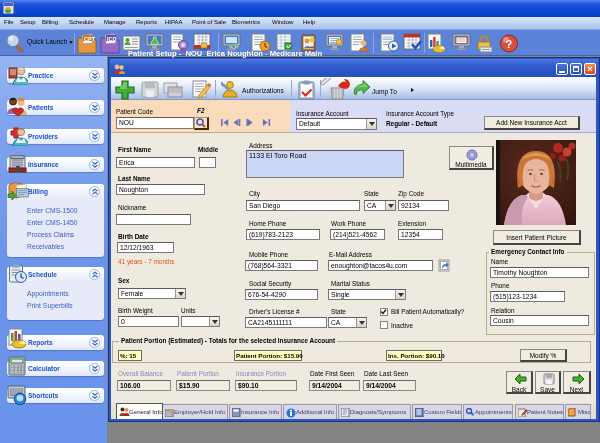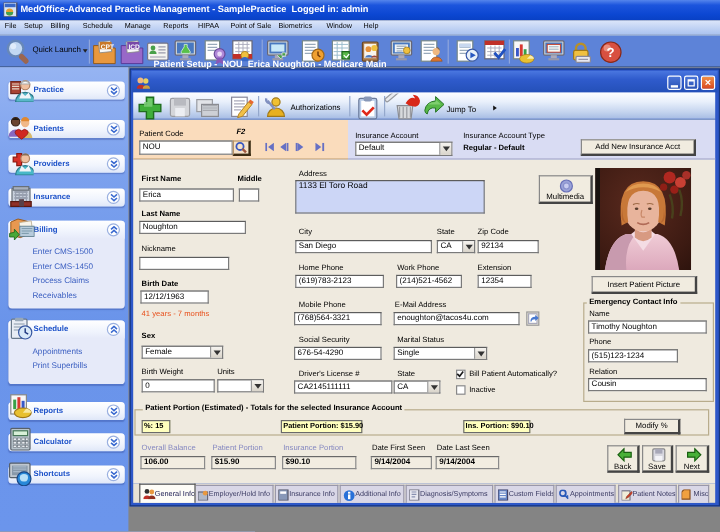--- a/index.html
+++ b/index.html
@@ -30,21 +30,20 @@
 
   <div class="a" id="titlebar" style="left:0;top:0;width:600px;height:17px;background:linear-gradient(180deg,#5585ec 0%,#1c55dd 25%,#0c47d2 70%,#0840c4 100%);"></div>
   <div class="a" style="left:3px;top:2px;width:12px;height:12px;">
     <svg width="12" height="12">
       <rect x="0" y="0" width="11" height="12" fill="#d8e4f4" stroke="#445" stroke-width="1"></rect>
       <rect x="1" y="1" width="9" height="3" fill="#3868c8"></rect>
       <circle cx="5" cy="8" r="3" fill="#e8a030"></circle>
       <path d="M2 8 a3 3 0 0 0 6 0z" fill="#40a050"></path>
     </svg>
   </div>
-  <div class="a" style="left:17px;top:3px;font-size:7.7px;font-weight:bold;color:#fff;">MedOffice-Advanced Practice Management - SamplePractice&nbsp;&nbsp;Logged in: admin</div>
 
   <div class="a" id="menubar" style="left:0;top:17px;width:600px;height:13px;background:linear-gradient(180deg,#dce6fa,#a9c2ee);border-bottom:1px solid #8ba6d8;"></div>
   <div class="a" style="left:0;top:19px;width:600px;height:10px;font-size:6px;color:#000;">
     <span class="a" style="left:4px;">File</span>
     <span class="a" style="left:20px;">Setup</span>
     <span class="a" style="left:42px;">Billing</span>
     <span class="a" style="left:69px;">Schedule</span>
     <span class="a" style="left:104px;">Manage</span>
     <span class="a" style="left:136px;">Reports</span>
     <span class="a" style="left:165px;">HIPAA</span>

